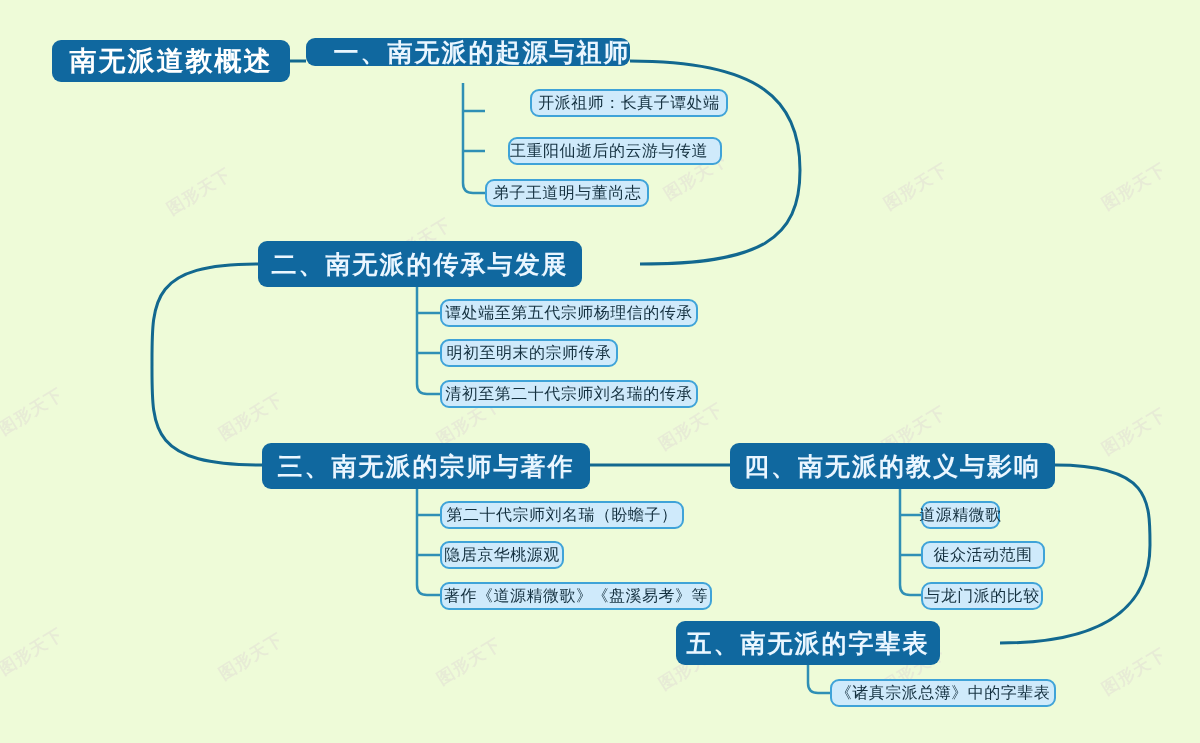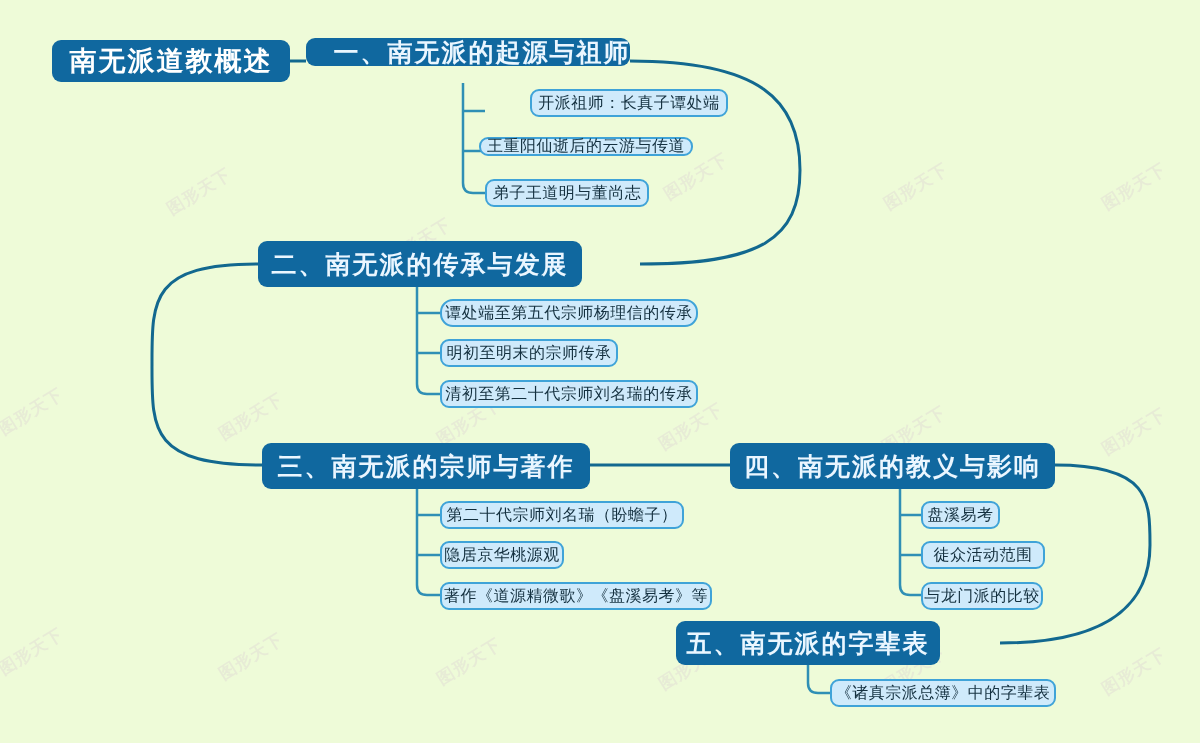--- a/index.html
+++ b/index.html
@@ -106,31 +106,31 @@
   <div class="node root" style="left:52px;top:40px;width:238px;height:42px;align-items:center;">
     <span>南无派道教概述</span>
   </div>
 
   <div class="node branch" style="left:306px;top:38px;width:324px;height:28px;padding-left:44px;">
     <span>一、南无派的起源与祖师</span>
   </div>
   <div class="node leaf" style="left:485px;top:89px;width:198px;height:28px;margin-left:45px;">
     <span>开派祖师：长真子谭处端</span>
   </div>
-  <div class="node leaf" style="left:479px;top:137px;width:214px;height:19px;">
+  <div class="node leaf" style="left:508px;top:137px;width:214px;height:28px;justify-content:flex-end;">
     <span>王重阳仙逝后的云游与传道</span>
   </div>
   <div class="node leaf" style="left:485px;top:179px;width:164px;height:28px;">
     <span>弟子王道明与董尚志</span>
   </div>
 
   <div class="node branch" style="left:258px;top:241px;width:324px;height:46px;">
     <span>二、南无派的传承与发展</span>
   </div>
-  <div class="node leaf" style="left:440px;top:299px;width:258px;height:28px;border-radius:13px;">
+  <div class="node leaf" style="left:440px;top:299px;width:258px;height:28px;">
     <span>谭处端至第五代宗师杨理信的传承</span>
   </div>
   <div class="node leaf" style="left:440px;top:339px;width:178px;height:28px;">
     <span>明初至明末的宗师传承</span>
   </div>
   <div class="node leaf" style="left:440px;top:380px;width:258px;height:28px;">
     <span>清初至第二十代宗师刘名瑞的传承</span>
   </div>
 
   <div class="node branch" style="left:262px;top:443px;width:328px;height:46px;">
@@ -143,21 +143,21 @@
     <span>隐居京华桃源观</span>
   </div>
   <div class="node leaf" style="left:440px;top:582px;width:272px;height:28px;">
     <span>著作《道源精微歌》《盘溪易考》等</span>
   </div>
 
   <div class="node branch" style="left:730px;top:443px;width:325px;height:46px;font-family:Liberation Mono, monospace;">
     <span>四、南无派的教义与影响</span>
   </div>
   <div class="node leaf" style="left:921px;top:501px;width:79px;height:28px;">
-    <span>盘溪易考</span>
+    <span>道源精微歌</span>
   </div>
   <div class="node leaf" style="left:921px;top:541px;width:124px;height:28px;">
     <span>徒众活动范围</span>
   </div>
   <div class="node leaf" style="left:921px;top:582px;width:122px;height:28px;border-radius:10px;">
     <span>与龙门派的比较</span>
   </div>
 
   <div class="node branch" style="left:676px;top:621px;width:264px;height:44px;">
     <span>五、南无派的字辈表</span>

